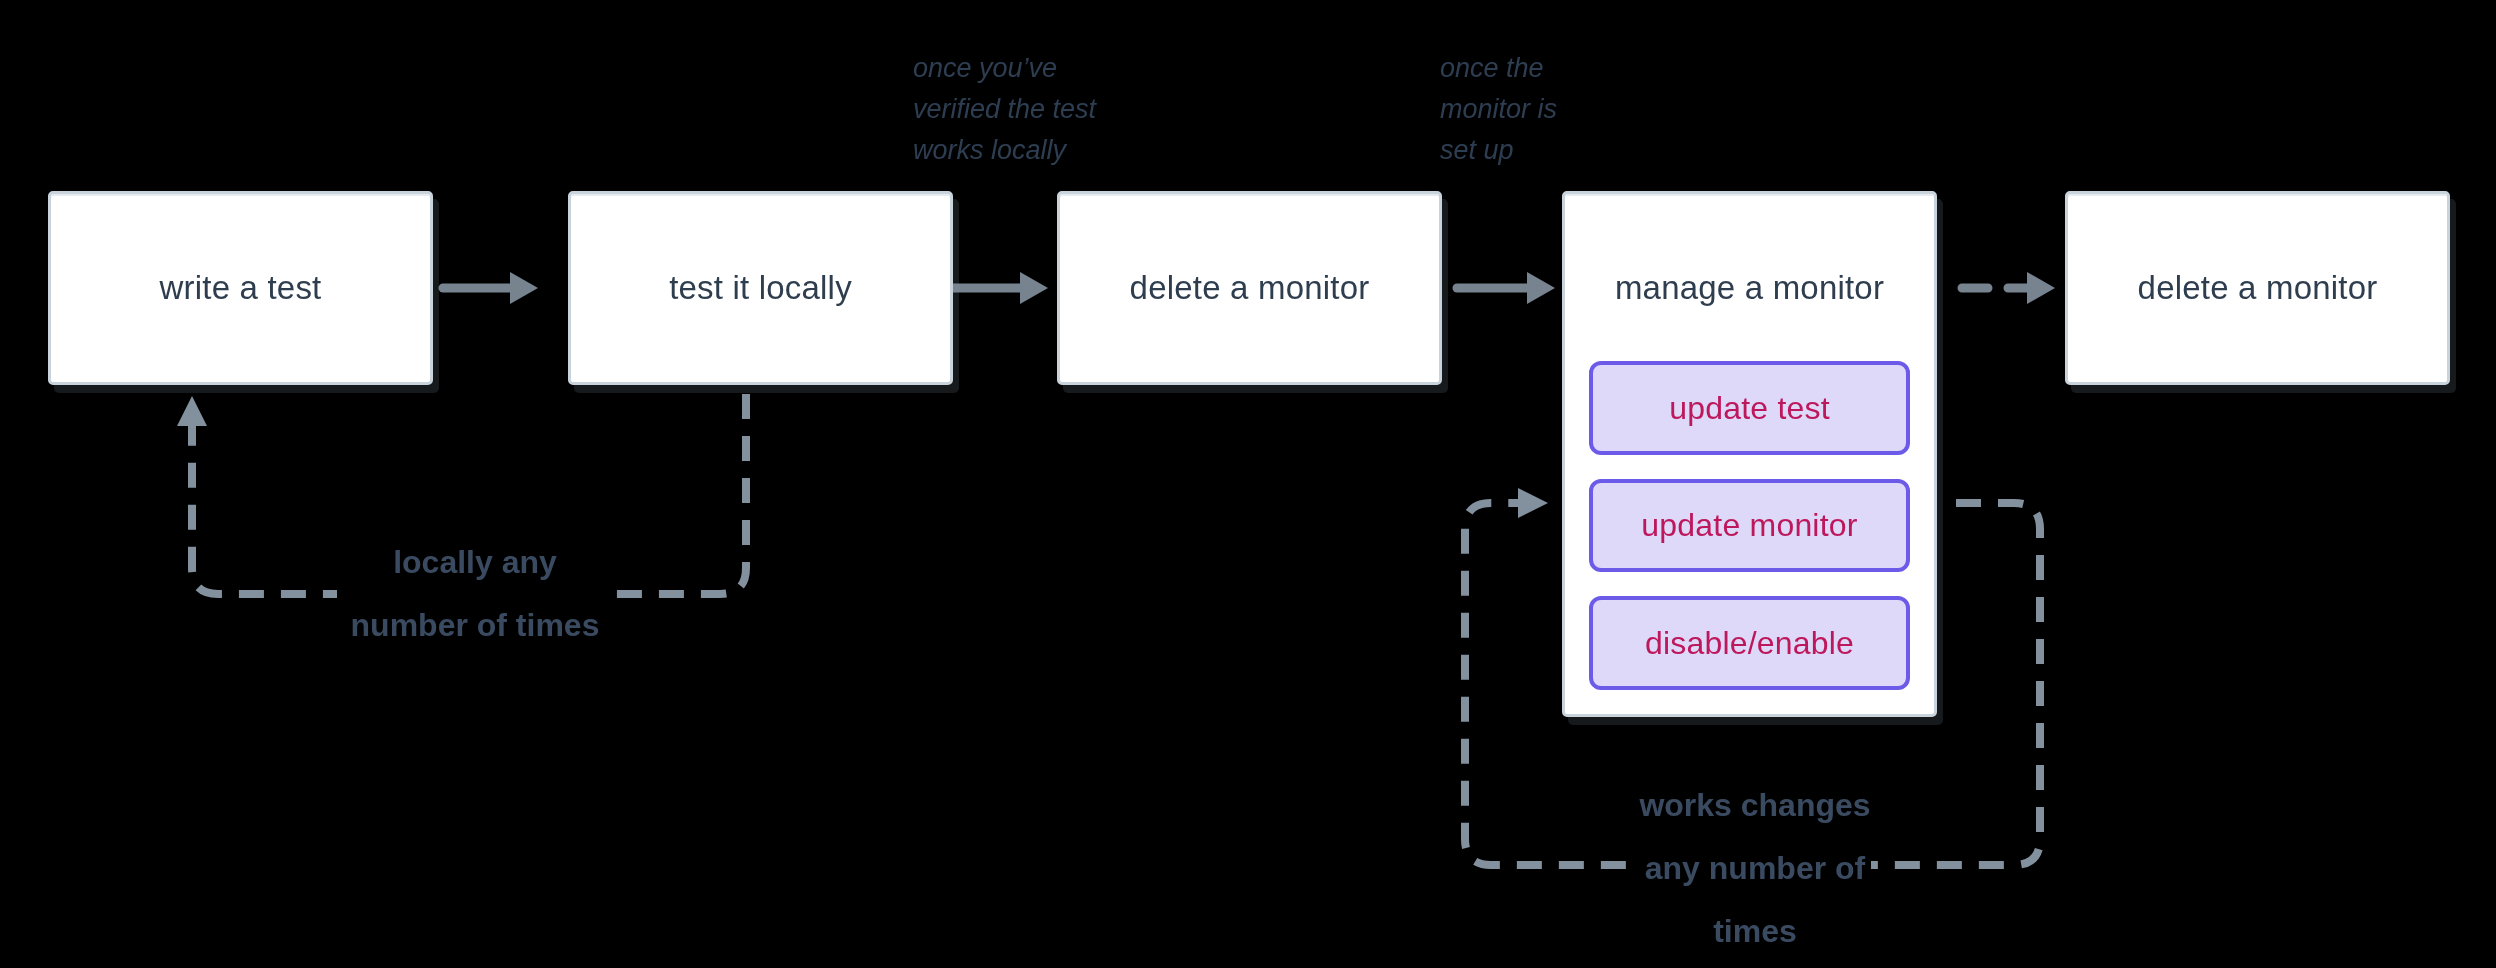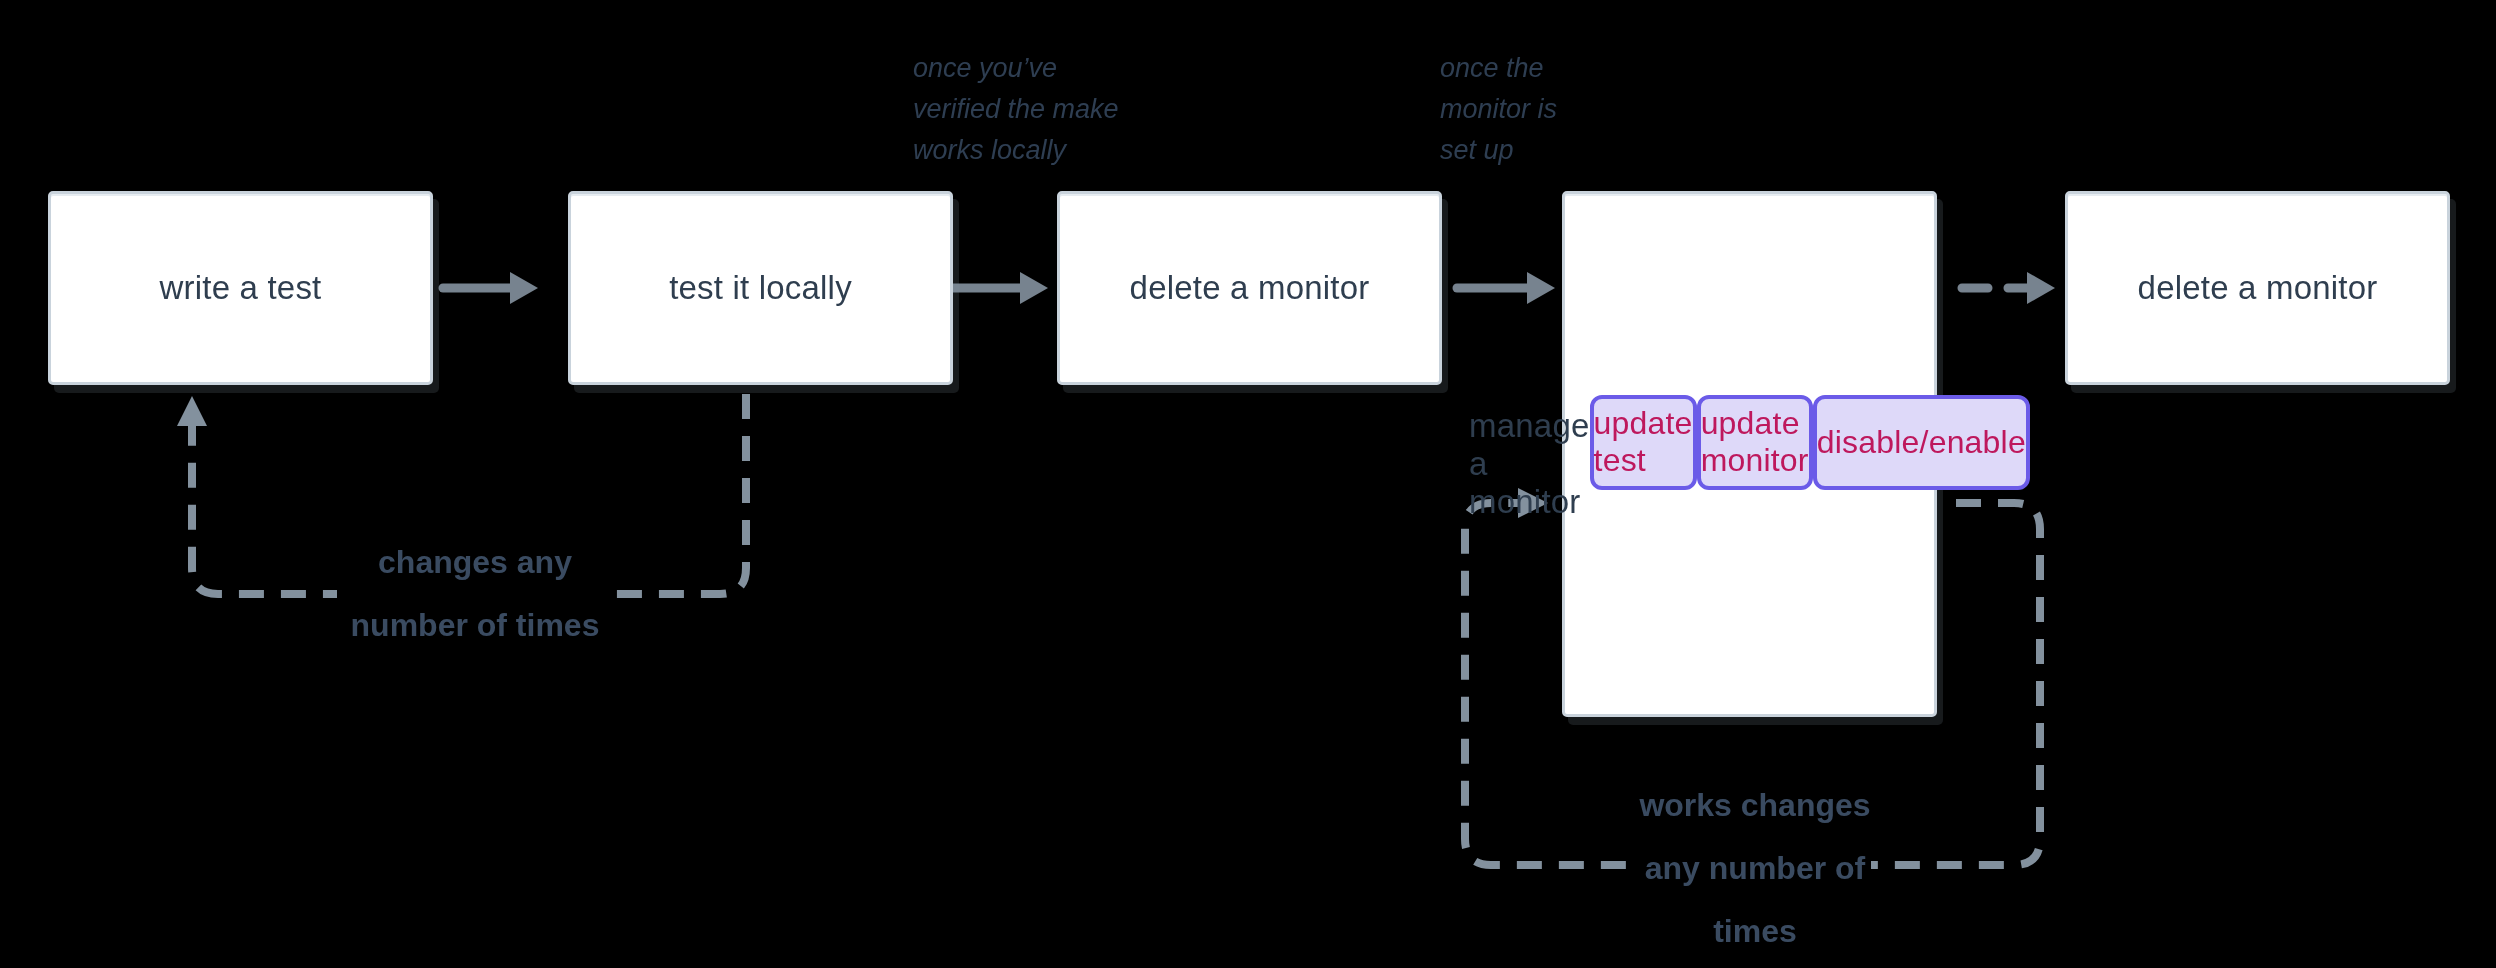--- a/index.html
+++ b/index.html
@@ -15,21 +15,21 @@
     display:flex;align-items:center;justify-content:center;
     color:#2f3e4f;font-size:33px;letter-spacing:0.2px;
   }
   .node-std{top:191px;height:194px;width:385px;}
   #node-write{left:48px;}
   #node-test{left:568px;}
   #node-create{left:1057px;}
   #node-delete{left:2065px;}
   #node-manage{
     left:1562px;top:191px;width:375px;height:526px;
-    justify-content:center;
+    flex-direction:column;justify-content:flex-start;
   }
   .manage-label{height:150px;margin-top:20px;display:flex;align-items:center;justify-content:center;}
   .sub{
     box-sizing:border-box;width:calc(100% - 48px);height:95px;margin-bottom:24px;
     background:#ded9f9;border:4px solid #6b5be8;border-radius:12px;
     display:flex;align-items:center;justify-content:center;
     font-size:32px;color:#be185d;
   }
   .ann{
     position:absolute;z-index:2;font-style:italic;font-weight:400;
@@ -108,32 +108,32 @@
       <span>disable/enable</span>
     </div>
   </div>
 
   <div class="node node-std" id="node-delete">
     <span>delete a monitor</span>
   </div>
 
   <div class="ann" id="ann-verified">
     <div>once you’ve</div>
-    <div>verified the make</div>
+    <div>verified the test</div>
     <div>works locally</div>
   </div>
 
   <div class="ann" id="ann-setup">
     <div>once the</div>
     <div>monitor is</div>
     <div>set up</div>
   </div>
 
   <div class="loop-label" id="label-iterate">
-    <div>changes any</div>
+    <div>locally any</div>
     <div>number of times</div>
   </div>
 
   <div class="loop-label" id="label-make-changes">
     <div>works changes</div>
     <div>any number of</div>
     <div>times</div>
   </div>
 
 </div>

